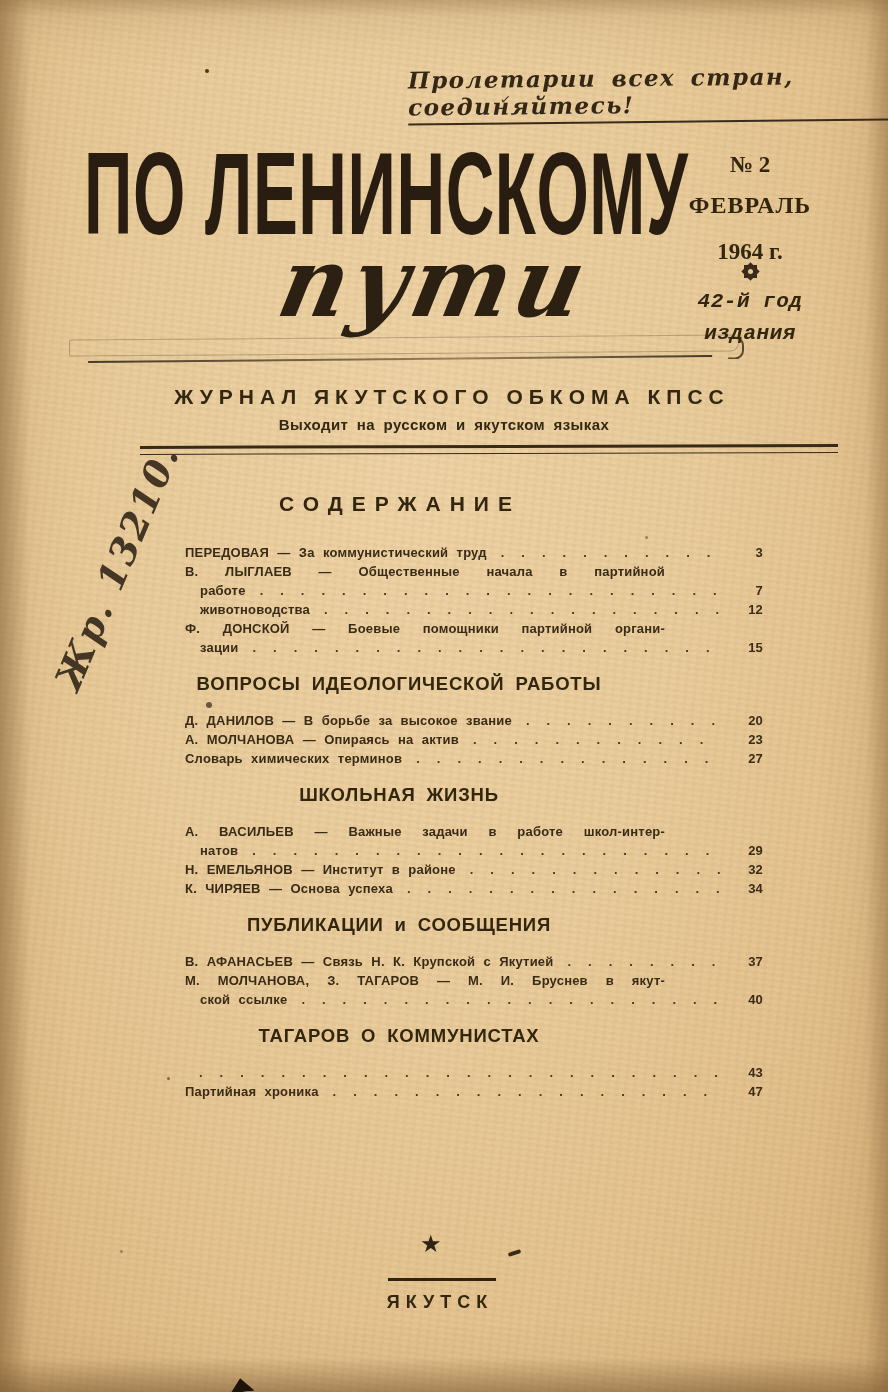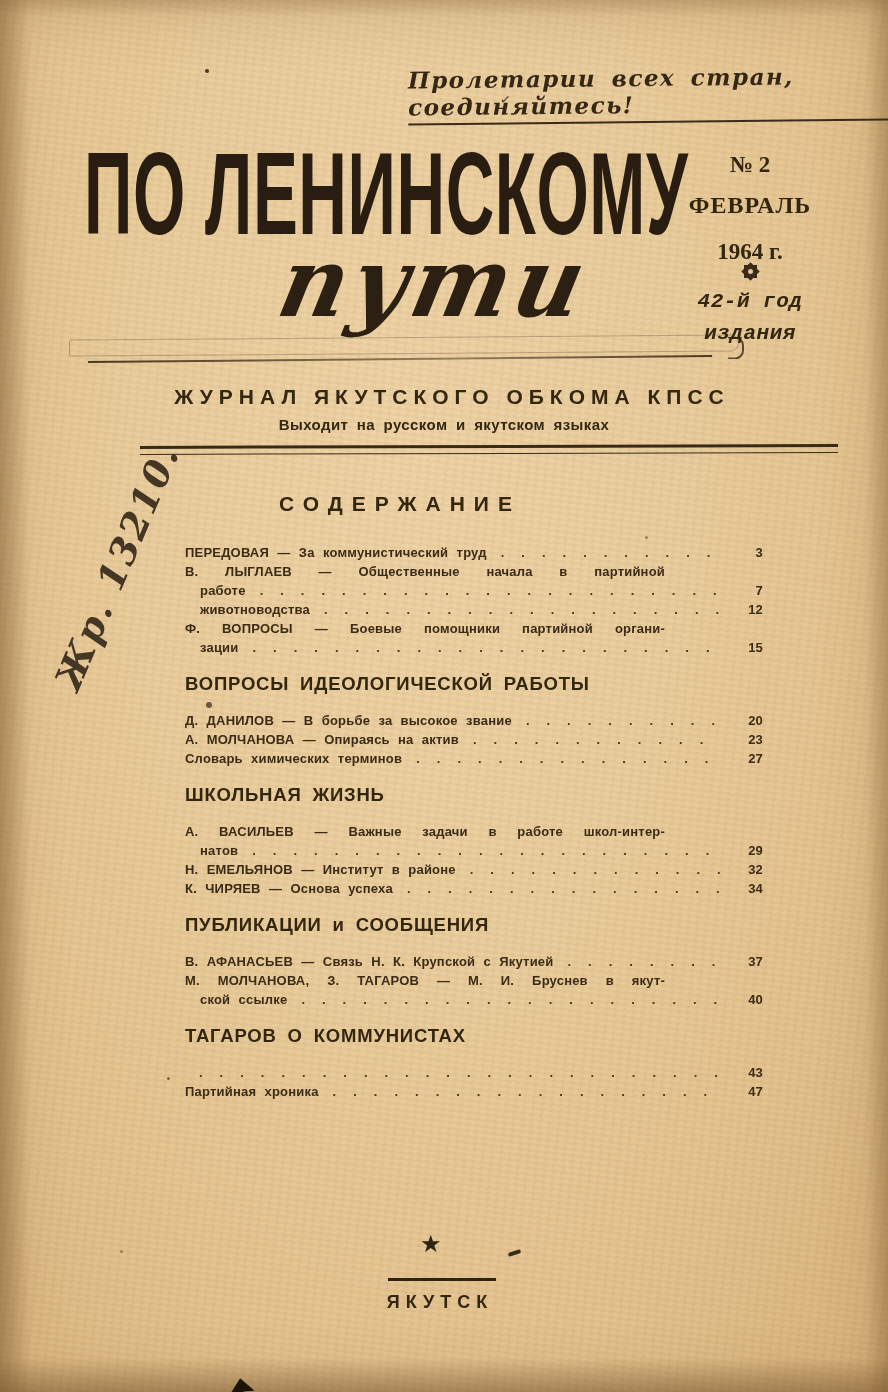--- a/index.html
+++ b/index.html
@@ -91,21 +91,21 @@
   .toc-title{font-weight:800;font-size:21px;letter-spacing:9px;text-align:center;
     padding-right:148px;margin-bottom:27px;color:#33260f;}
   .toc-line{display:flex;align-items:flex-end;line-height:19px;font-weight:700;font-size:13px;
     letter-spacing:.2px;word-spacing:4.5px;color:#3a2b17;}
   .toc-text{white-space:nowrap;}
   .spread{flex:1;white-space:normal;text-align:justify;text-align-last:justify;margin-right:98px;}
   .indent{padding-left:15px;}
   .leader{flex:1 1 auto;overflow:hidden;white-space:nowrap;letter-spacing:17px;padding-left:14px;color:#473722;}
   .page-num{flex:none;width:38px;text-align:right;margin-left:4px;}
   .toc-heading{font-weight:800;font-size:18.5px;letter-spacing:.8px;word-spacing:5px;
-    padding-right:150px;margin:16px 0;color:#33260f;}
+    text-align:center;padding-right:150px;margin:16px 0;color:#33260f;}
 
   
   .footer-star{position:absolute;left:420px;top:1230px;font-size:24px;color:#2f2314;}
   .footer-dash{position:absolute;left:508px;top:1251px;width:13px;height:4px;border-radius:2px;
     background:#3a2c1a;transform:rotate(-18deg);}
   .footer-rule{position:absolute;left:388px;top:1278px;width:108px;height:2.5px;background:#2f2314;}
   .footer-city{position:absolute;left:0;top:1292px;width:888px;text-align:center;
     font-weight:800;font-size:18px;letter-spacing:6px;color:#33260f;
     transform:translateX(-4px);}
 
@@ -171,21 +171,21 @@
           <span class="toc-text indent">работе</span>
           <span class="leader">........................................</span>
           <span class="page-num">7</span>
         </div>
         <div class="toc-line">
           <span class="toc-text indent">животноводства</span>
           <span class="leader">........................................</span>
           <span class="page-num">12</span>
         </div>
         <div class="toc-line">
-          <span class="toc-text spread">Ф. ВОПРОСЫ — Боевые помощники партийной органи-</span>
+          <span class="toc-text spread">Ф. ДОНСКОЙ — Боевые помощники партийной органи-</span>
         </div>
         <div class="toc-line">
           <span class="toc-text indent">зации</span>
           <span class="leader">........................................</span>
           <span class="page-num">15</span>
         </div>
         <div class="toc-heading">ВОПРОСЫ ИДЕОЛОГИЧЕСКОЙ РАБОТЫ</div>
         <div class="toc-line">
           <span class="toc-text">Д. ДАНИЛОВ — В борьбе за высокое звание</span>
           <span class="leader">........................................</span>

